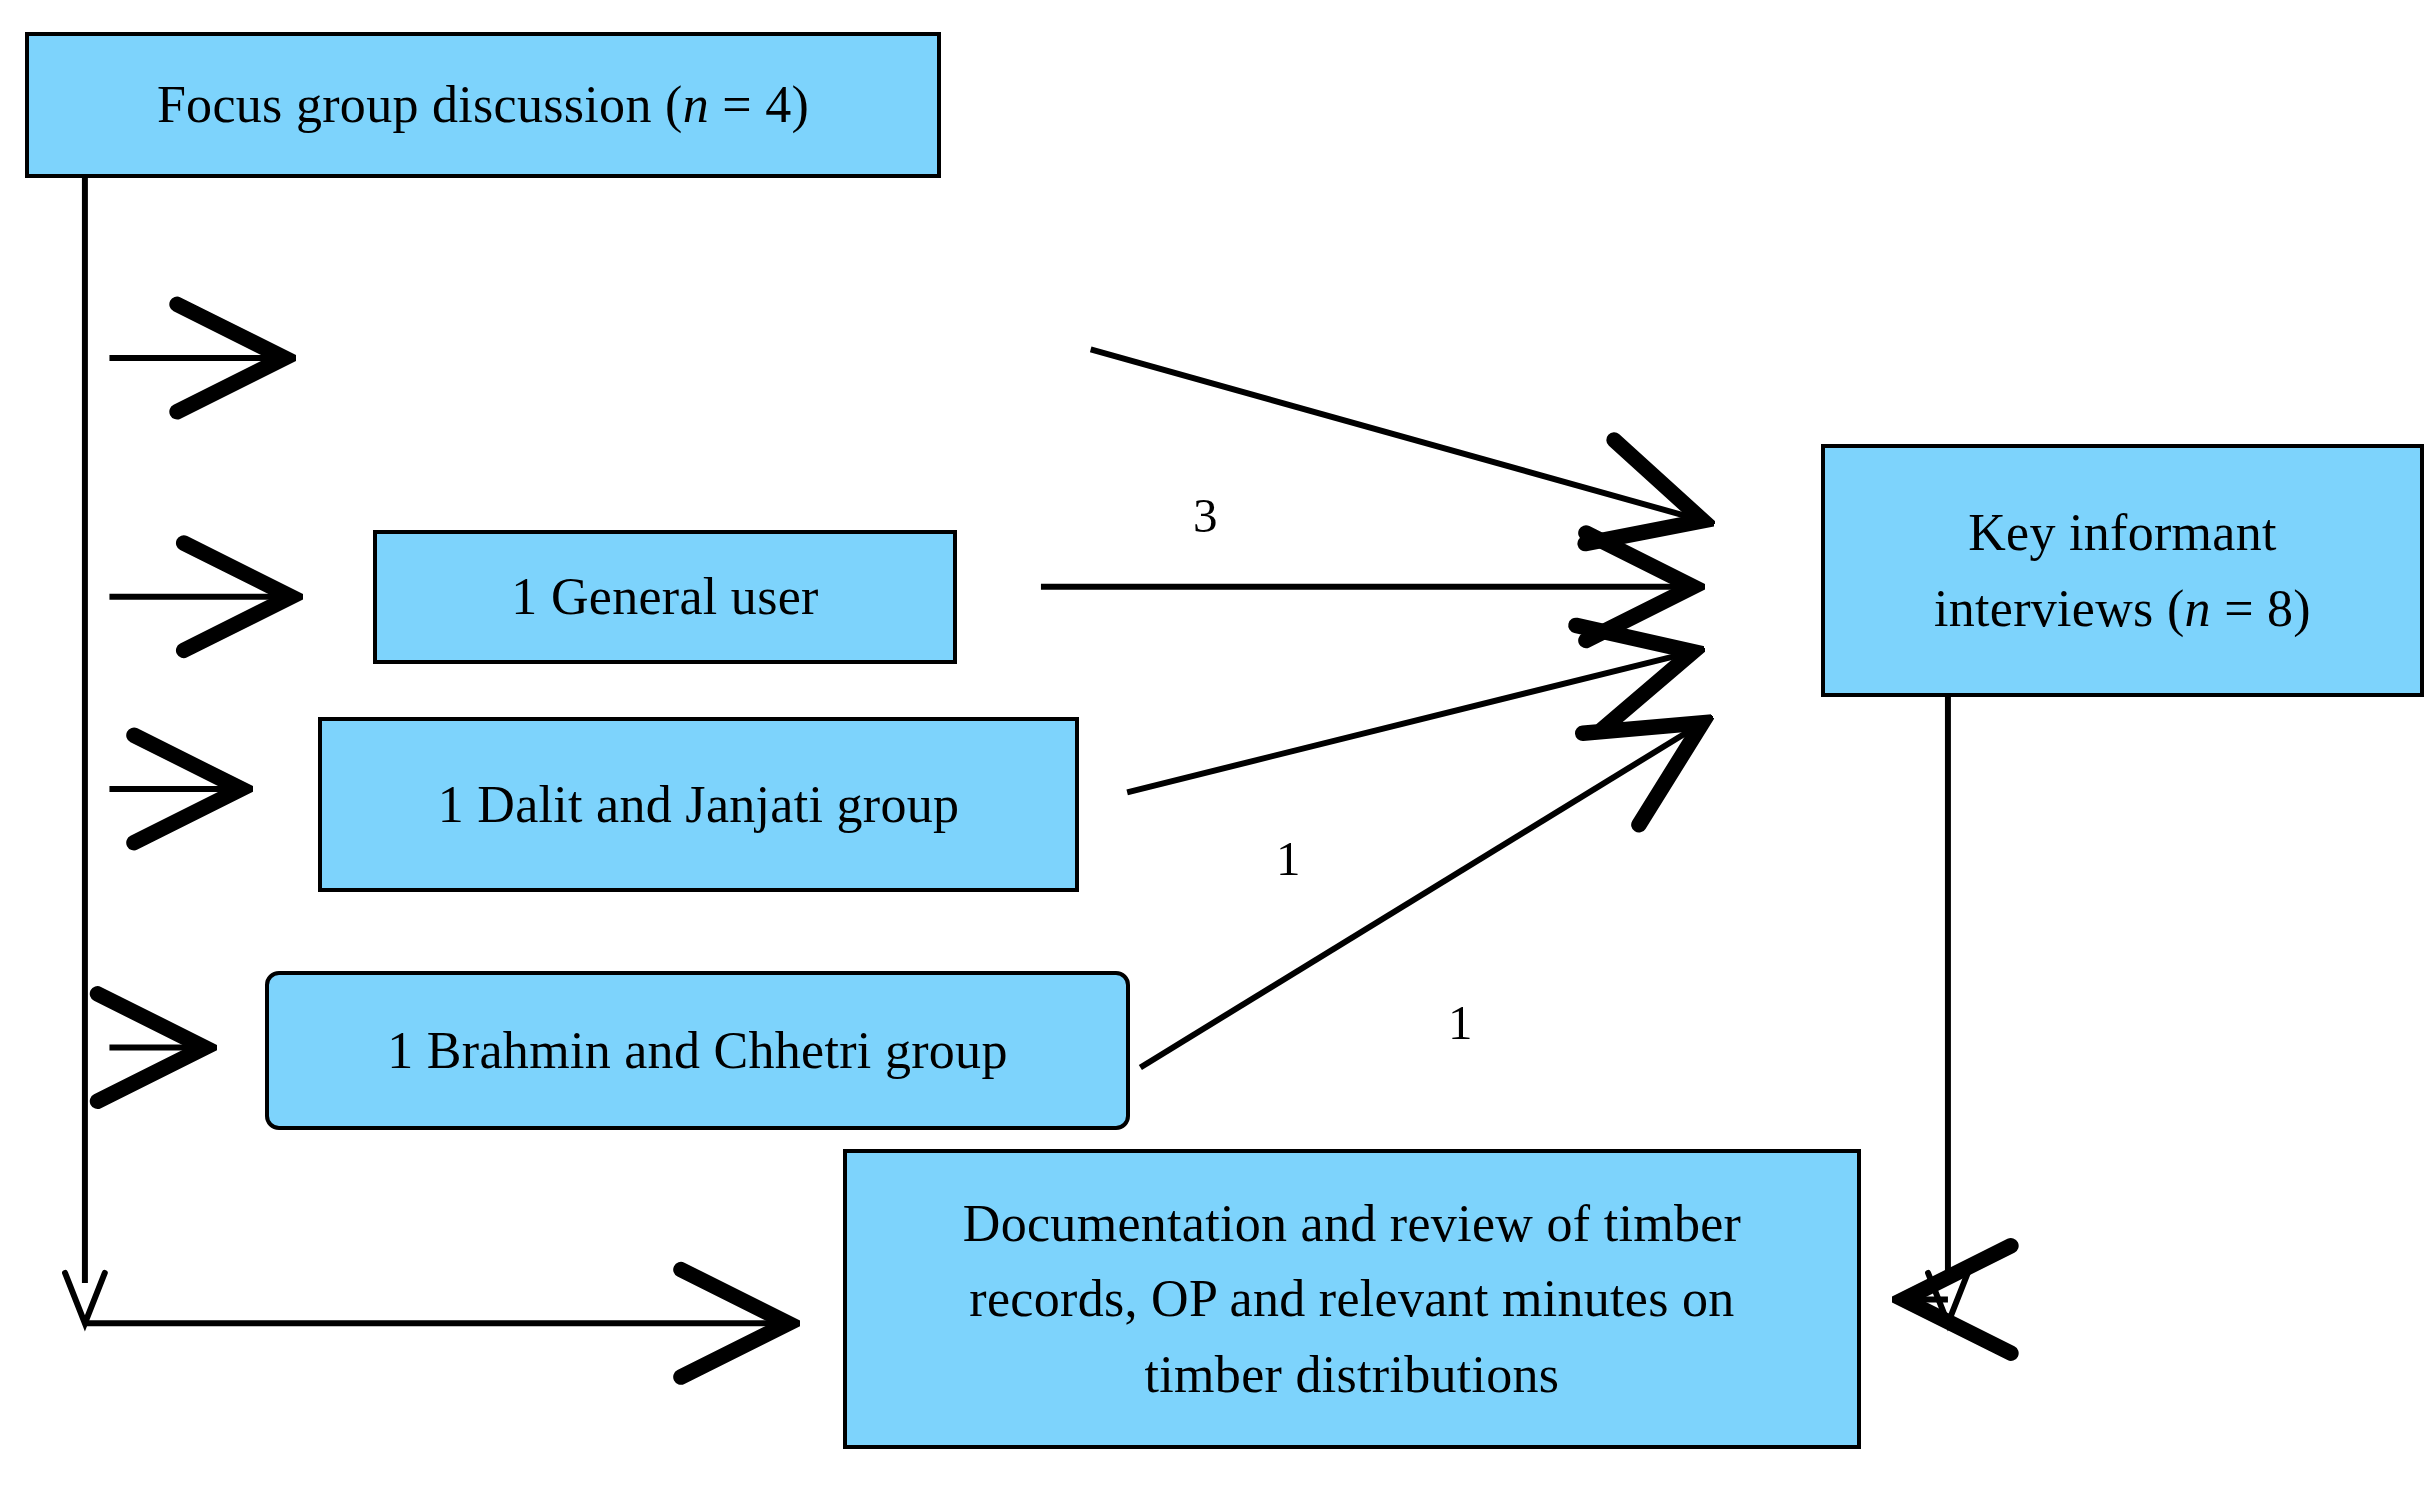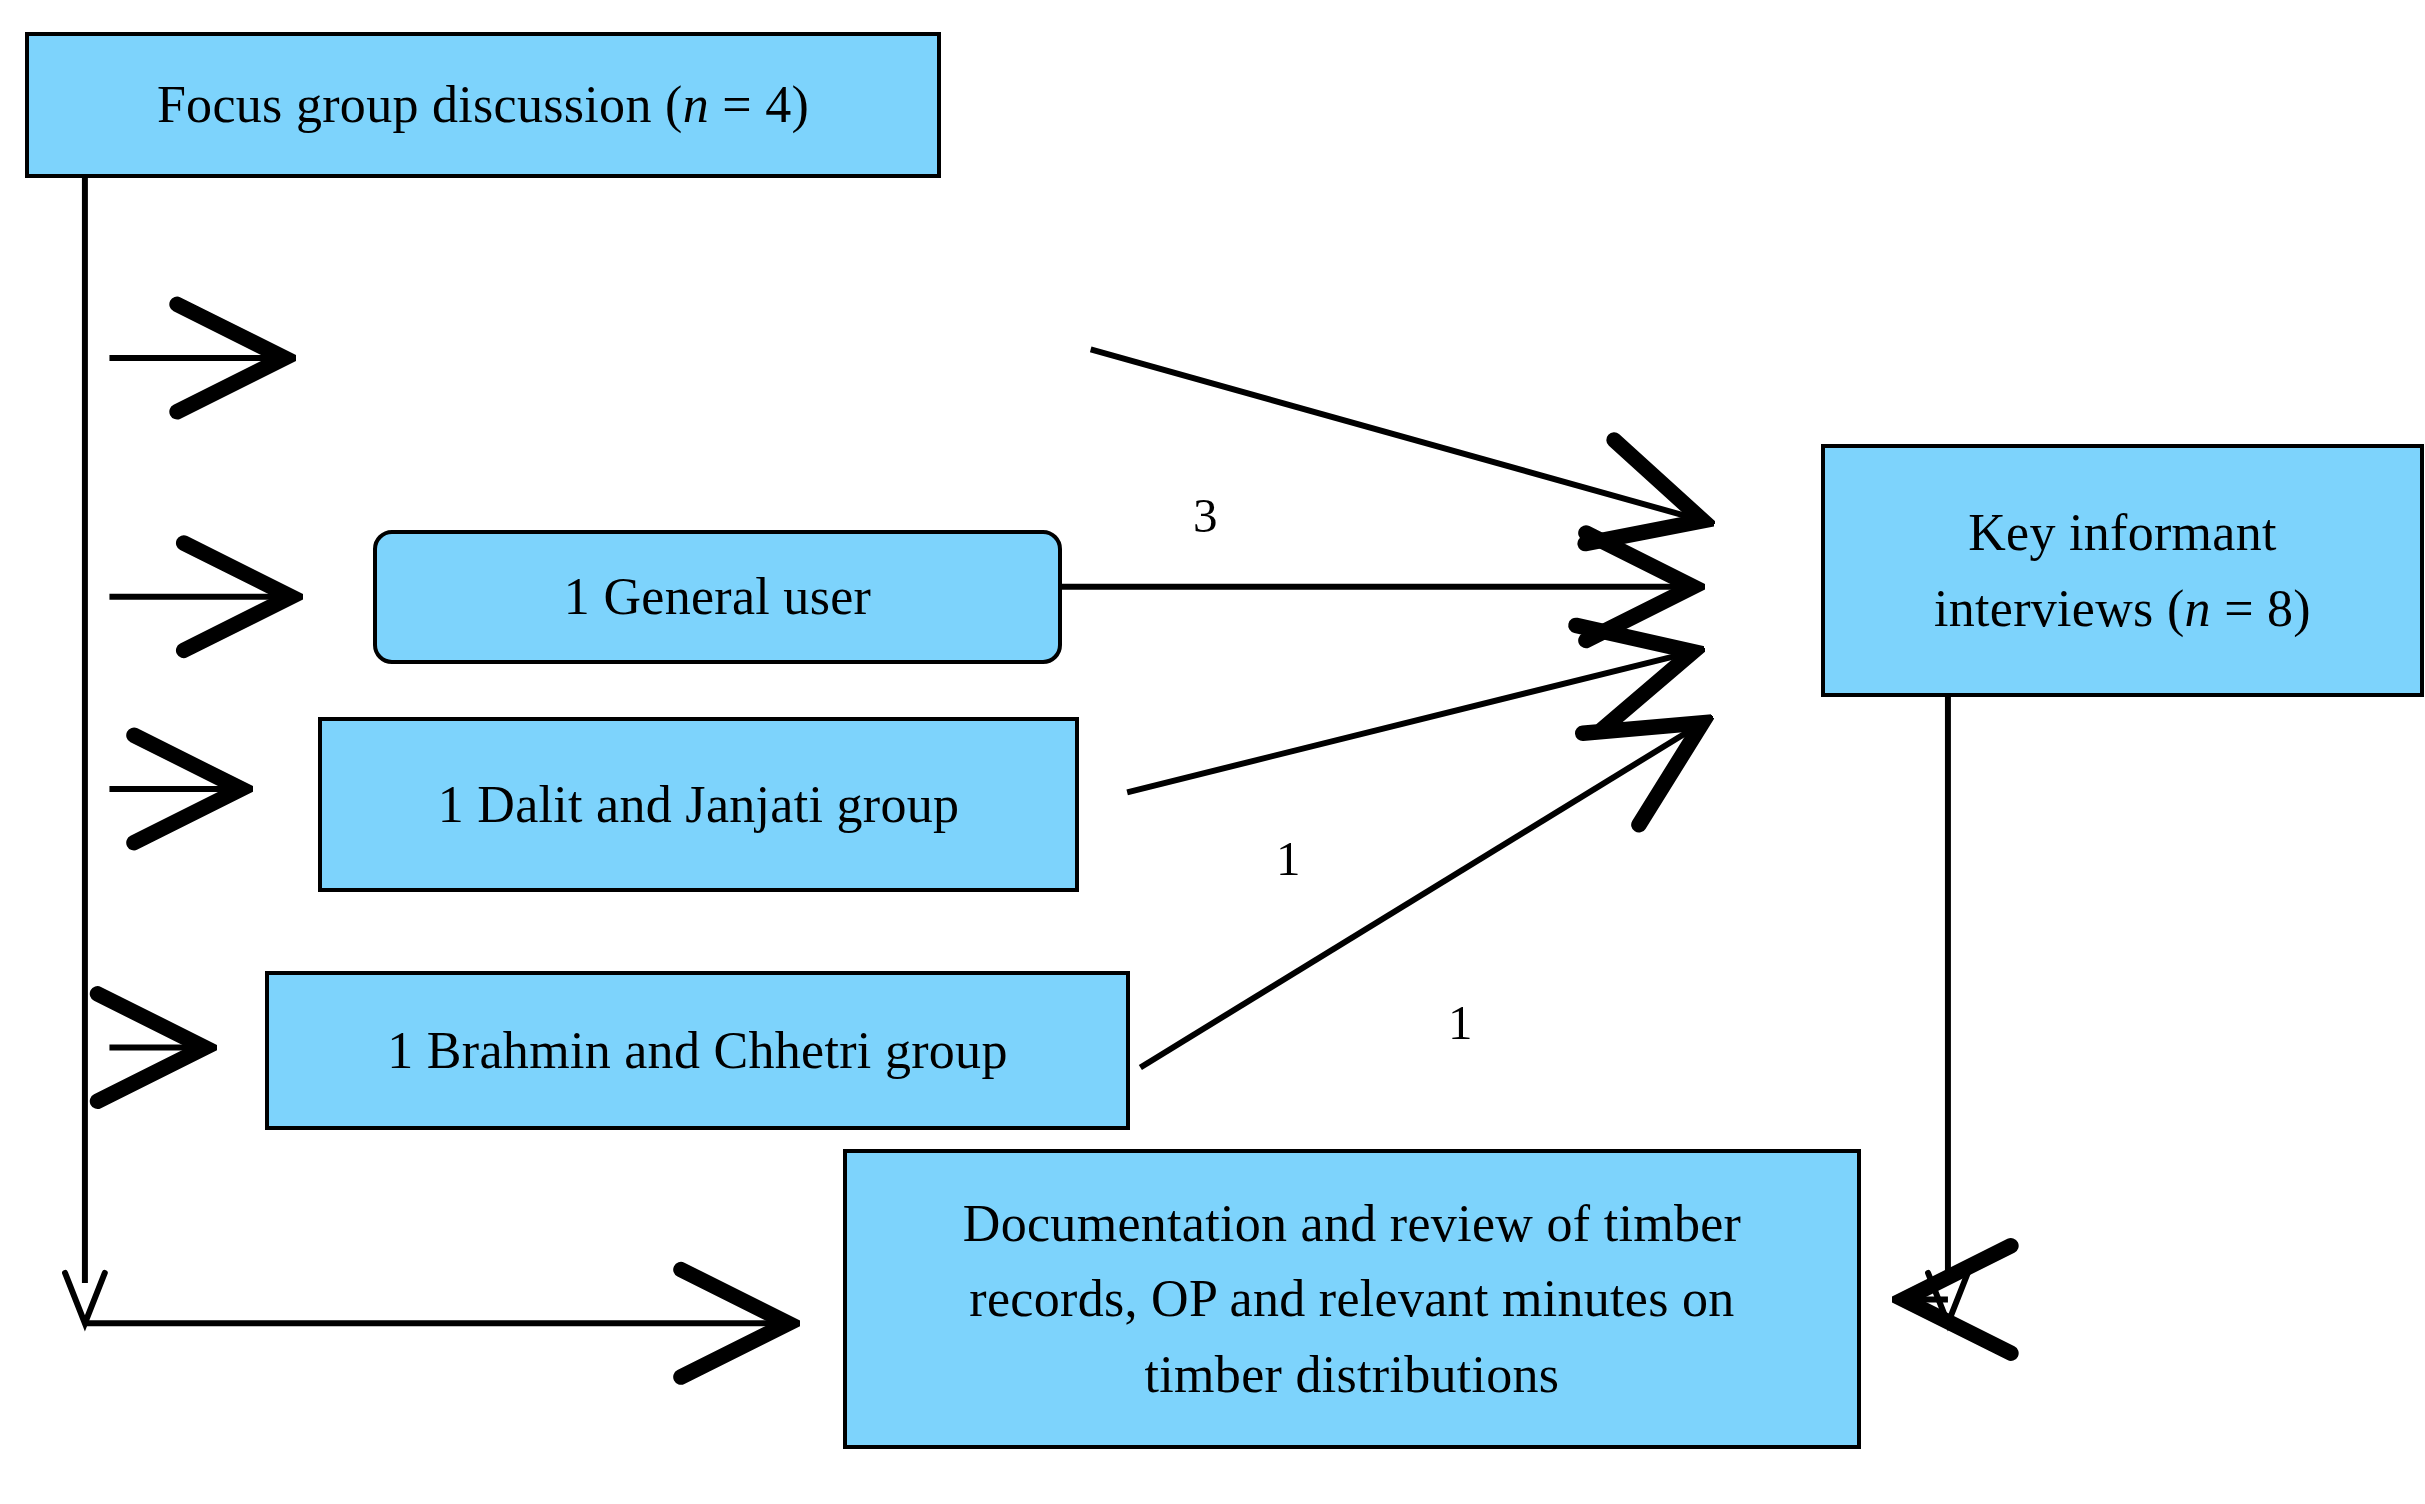--- a/index.html
+++ b/index.html
@@ -91,29 +91,29 @@
       <path d="M 2908,1920 L 2938,1996 L 2968,1920" stroke-width="9" stroke-linecap="round"></path>
       <line x1="2938" y1="1960" x2="2880" y2="1960" marker-end="url(#ah)"></line>
     </g>
   </svg>
 
   <div class="node-box" style="left:25px; top:32px; width:916px; height:146px;">
     <span class="node-text"><span>Focus group discussion (</span><span class="ital">n</span><span> = 4)</span></span>
   </div>
 
 
-  <div class="node-box" style="left:373px; top:530px; width:689px; height:134px;border-radius:19px;">
+  <div class="node-box" style="left:373px; top:530px; width:584px; height:134px;">
     <span class="node-text">1 General user</span>
   </div>
 
   <div class="node-box" style="left:318px; top:717px; width:761px; height:175px;">
     <span class="node-text">1 Dalit and Janjati group</span>
   </div>
 
-  <div class="node-box" style="left:265px; top:971px; width:865px; height:159px;">
+  <div class="node-box" style="left:265px; top:971px; width:865px; height:159px;border-radius:14px;">
     <span class="node-text">1 Brahmin and Chhetri group</span>
   </div>
 
   <div class="node-box" style="left:1813px; top:444px; width:603px; height:253px;margin-left:8px;">
     <span class="node-text"><span>Key informant</span><br><span>interviews (</span><span class="ital">n</span><span> = 8)</span></span>
   </div>
 
   <div class="node-box" style="left:843px; top:1149px; width:1018px; height:300px;">
     <span class="node-text"><span>Documentation and review of timber</span><br><span>records, OP and relevant minutes on</span><br><span>timber distributions</span></span>
   </div>

